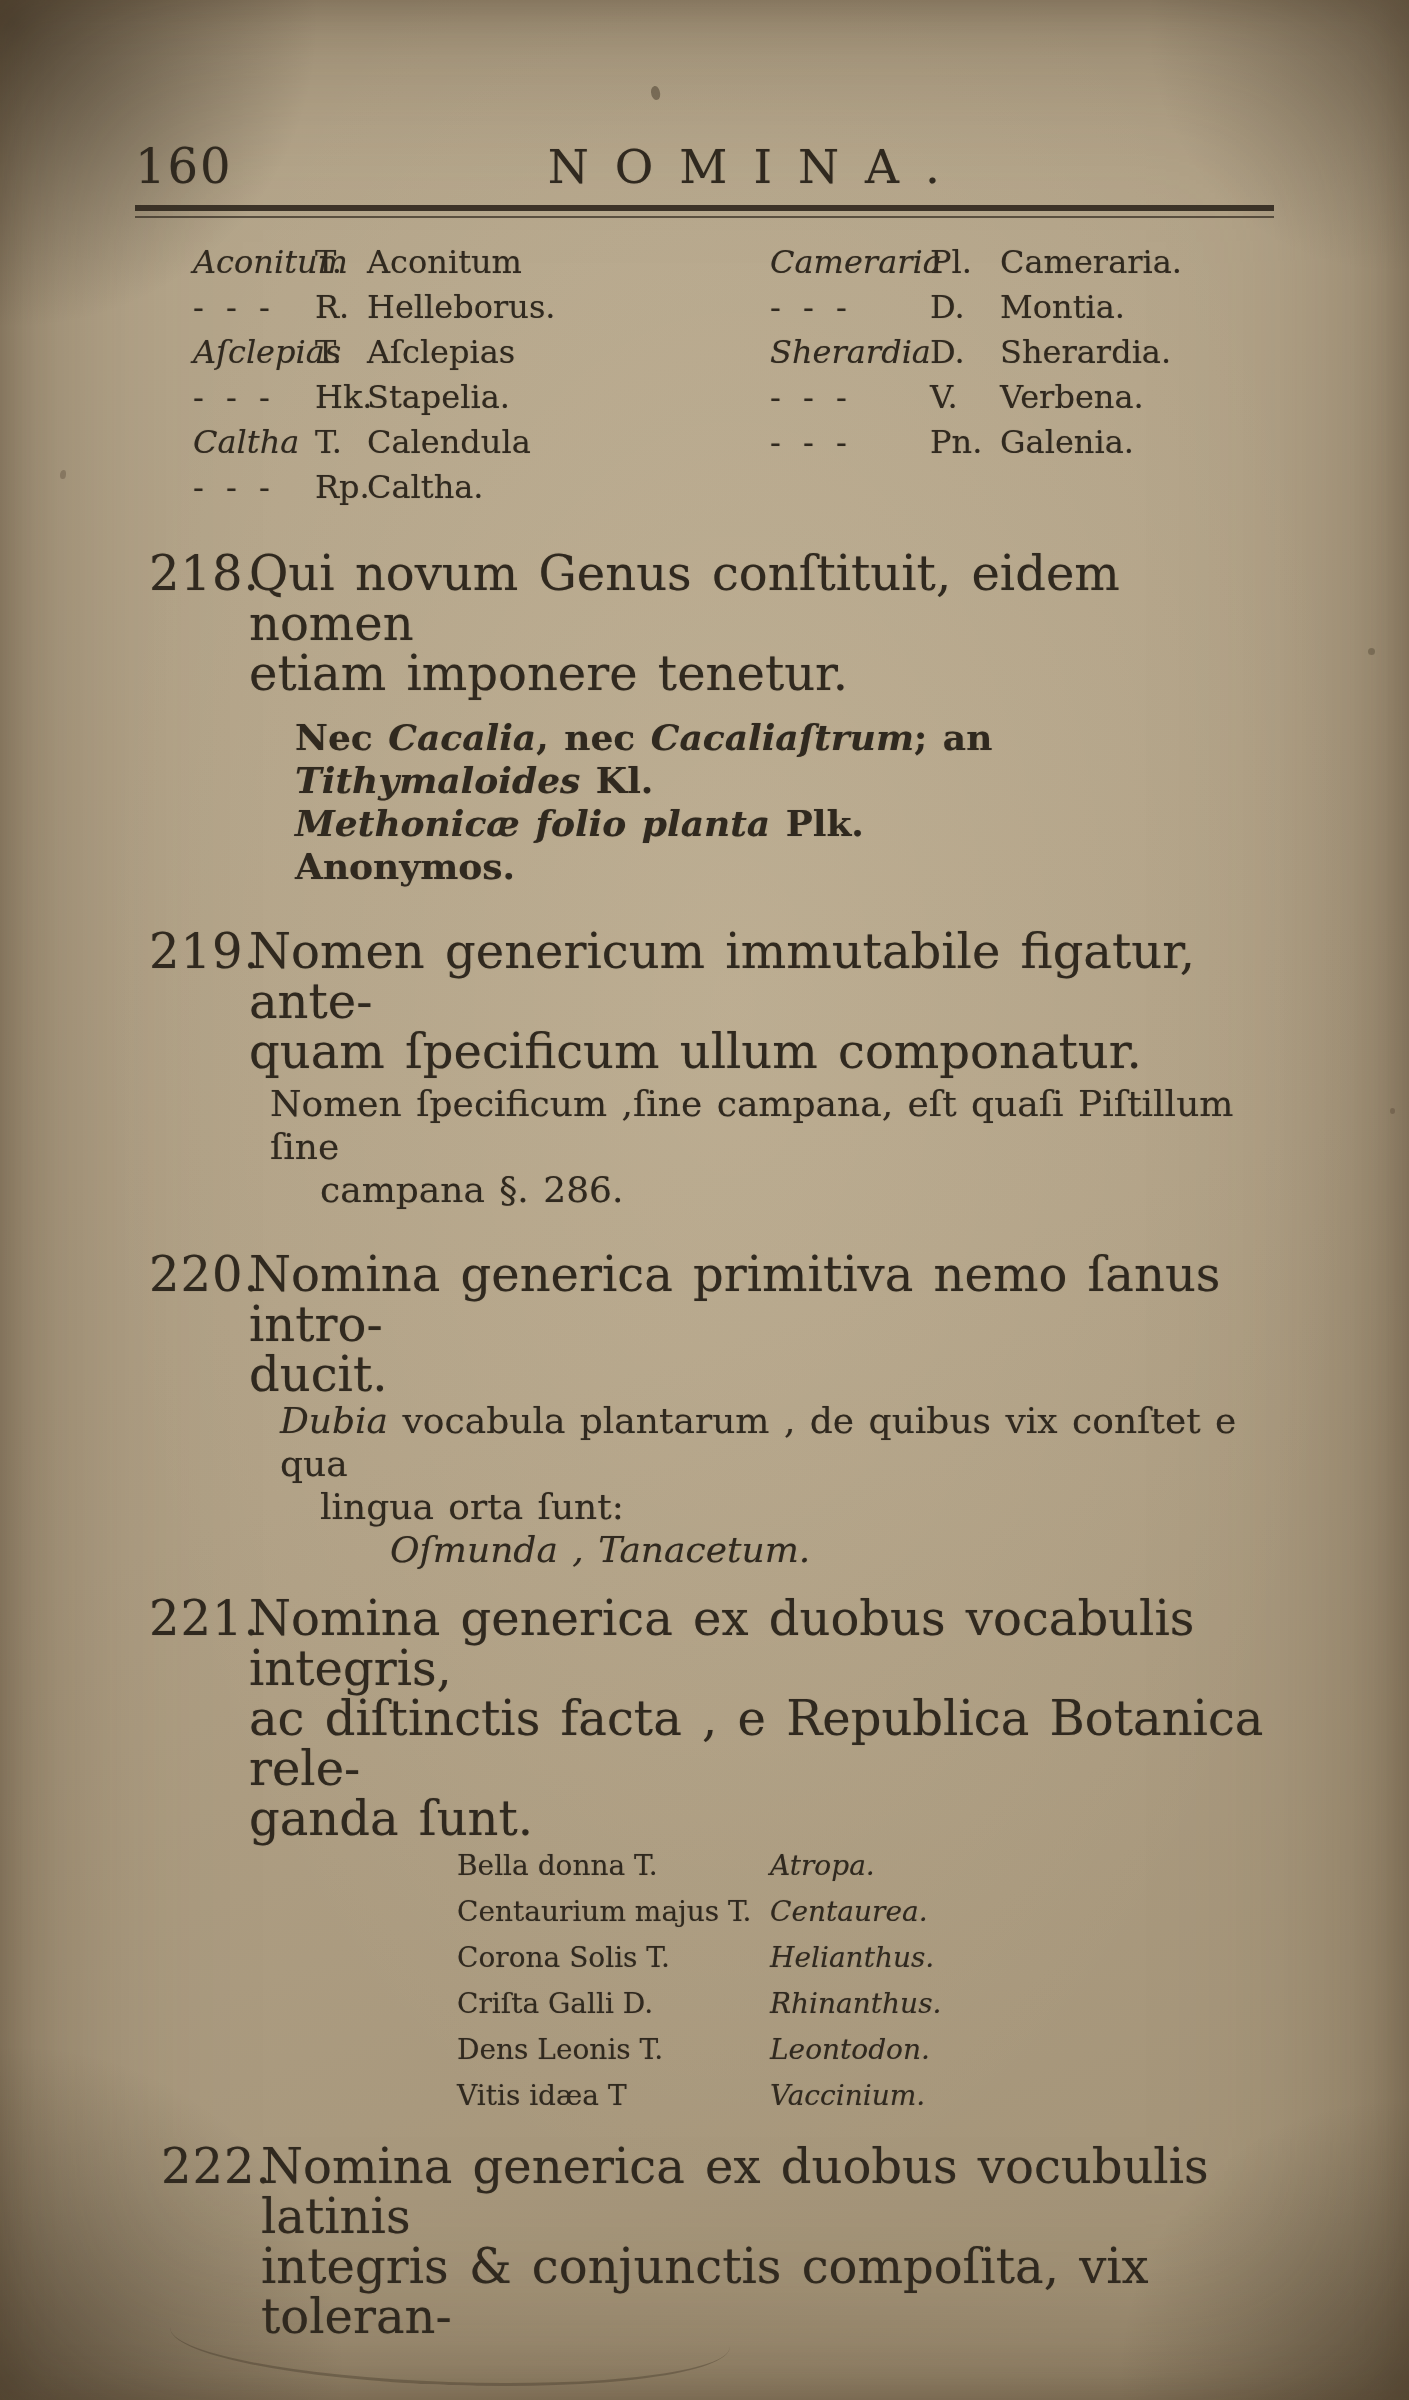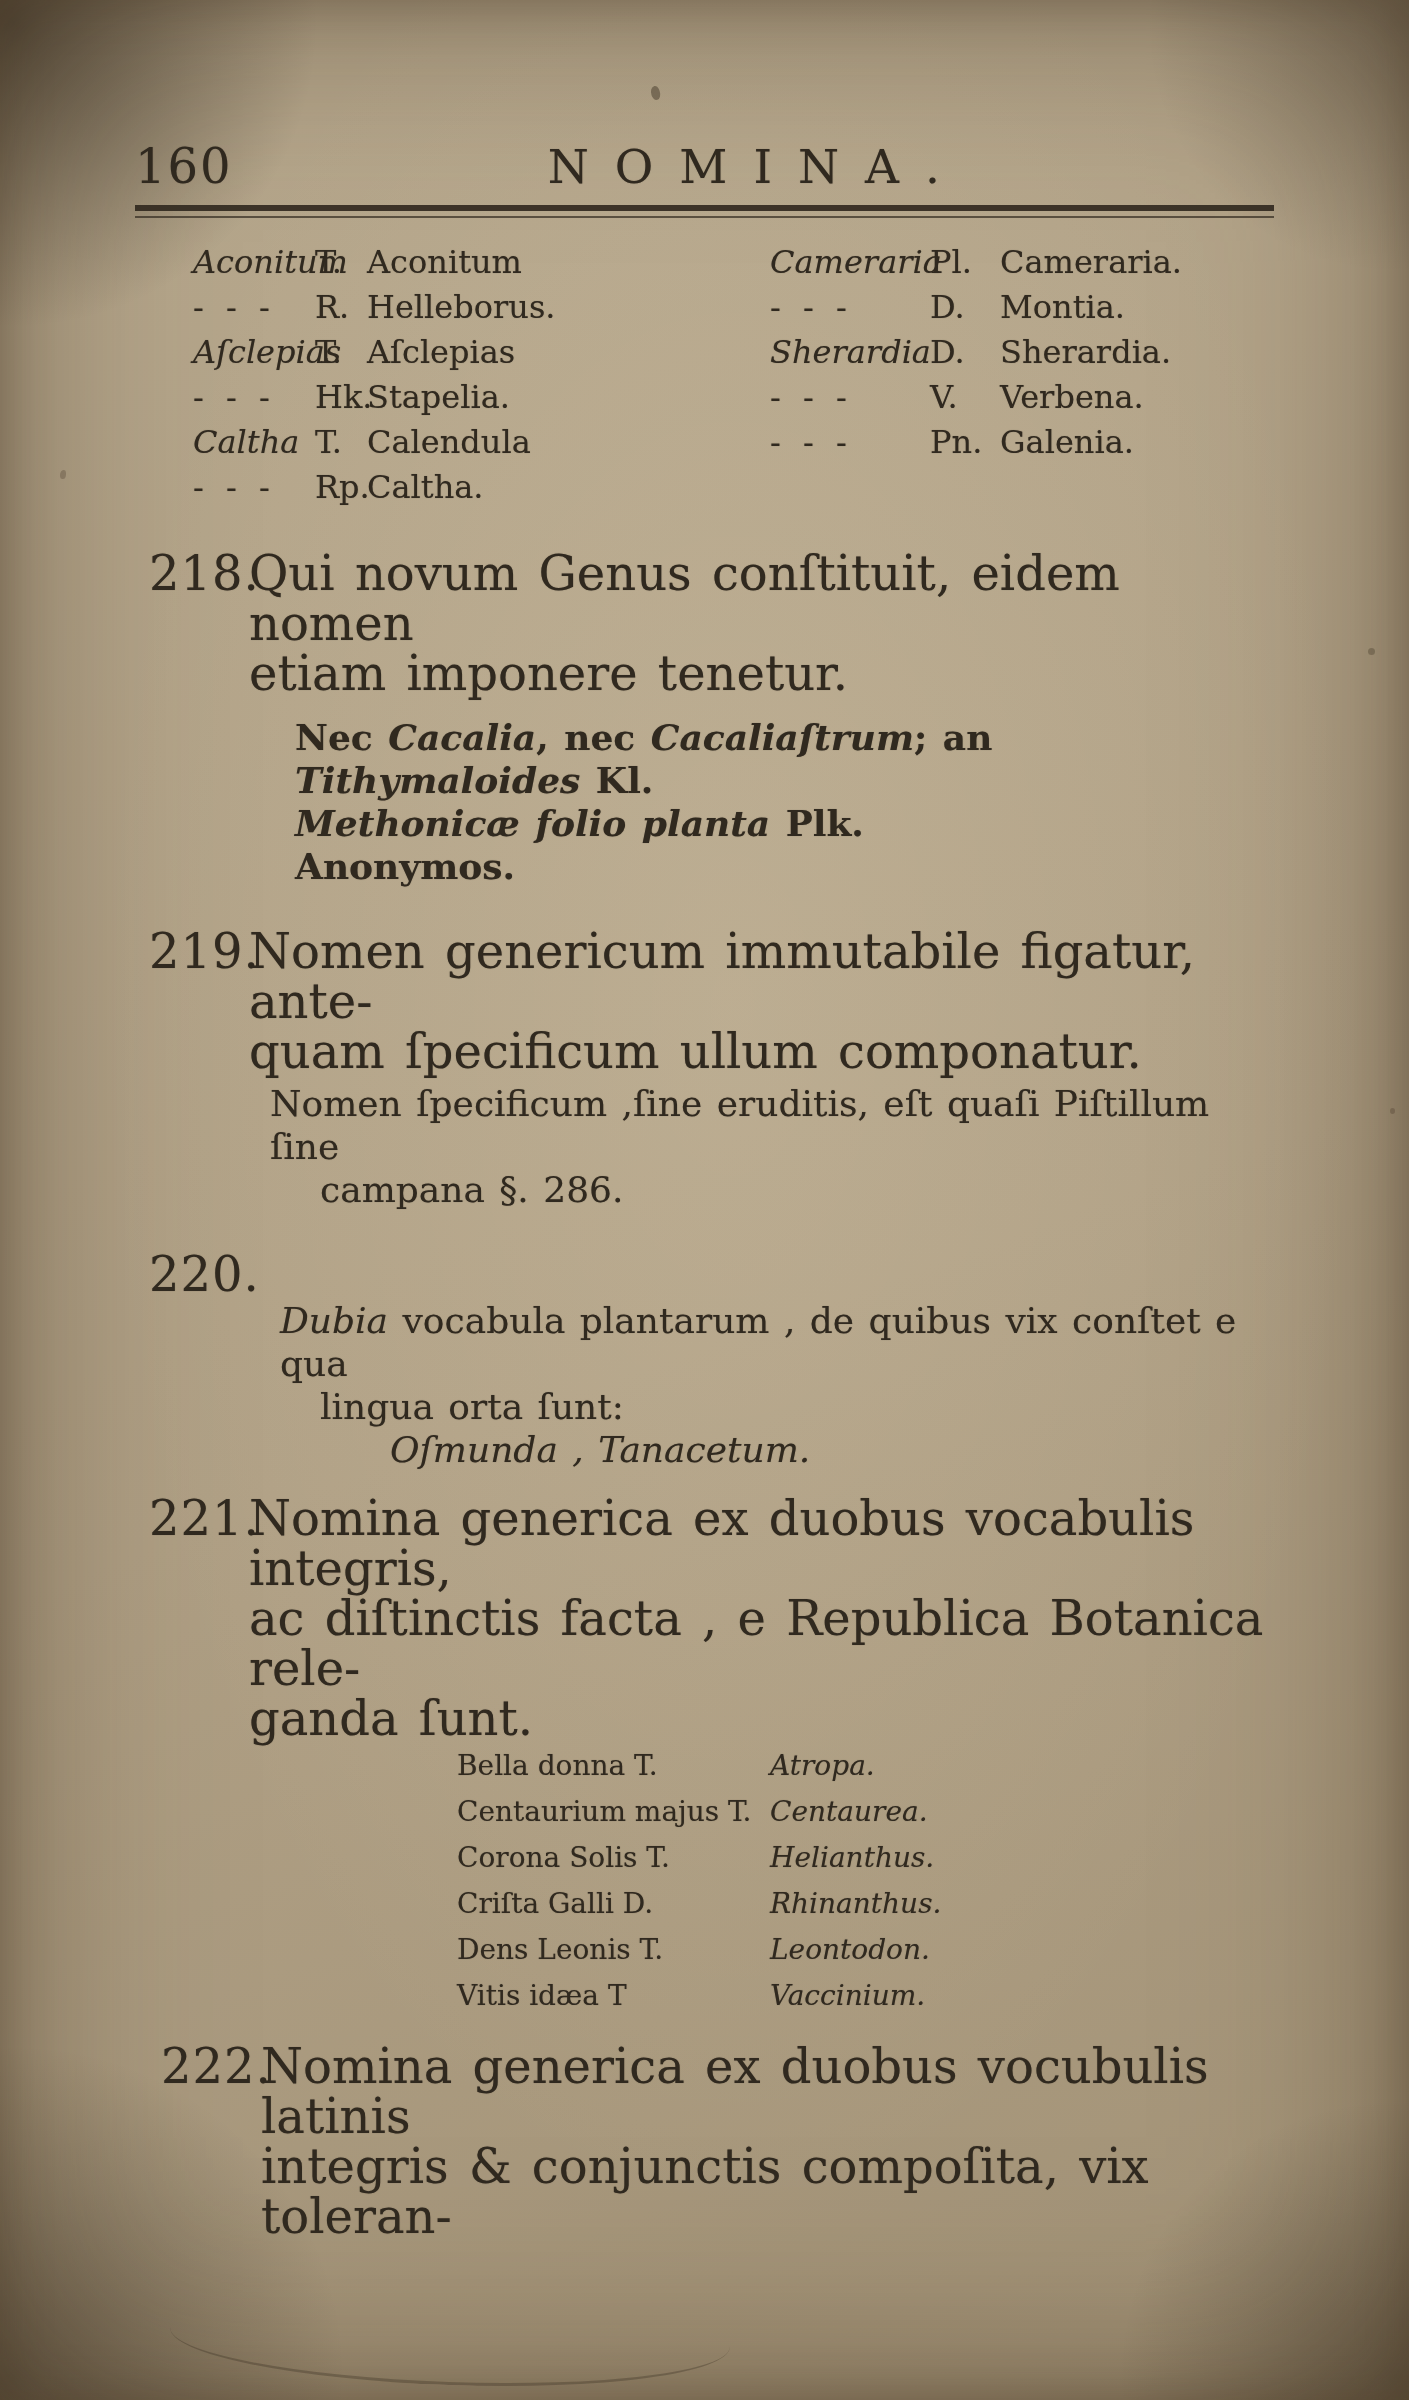--- a/index.html
+++ b/index.html
@@ -143,27 +143,31 @@
     </section>
 
     <section class="sec">
       <div class="sechead">
         <span class="num">219.</span>
         <div class="hls">
           <div class="hl">Nomen genericum immutabile figatur, ante-</div>
           <div class="hl">quam ſpecificum ullum componatur.</div>
         </div>
       </div>
-      <div class="note n135 mts">Nomen ſpecificum ,ſine eruditis, eſt quaſi Piſtillum ſine</div>
+      <div class="note n135 mts">Nomen ſpecificum ,ſine campana, eſt quaſi Piſtillum ſine</div>
       <div class="note n185">campana §. 286.</div>
     </section>
 
     <section class="sec">
       <div class="sechead">
         <span class="num">220.</span>
+        <div class="hls">
+          <div class="hl">Nomina generica primitiva nemo ſanus intro-</div>
+          <div class="hl">ducit.</div>
+        </div>
       </div>
       <div class="note n145"><span class="it">Dubia</span><span> vocabula plantarum , de quibus vix conſtet e qua</span></div>
       <div class="note n185">lingua orta ſunt:</div>
       <div class="note n255 it">Oſmunda , Tanacetum.</div>
     </section>
 
     <section class="sec tight">
       <div class="sechead">
         <span class="num">221.</span>
         <div class="hls">

